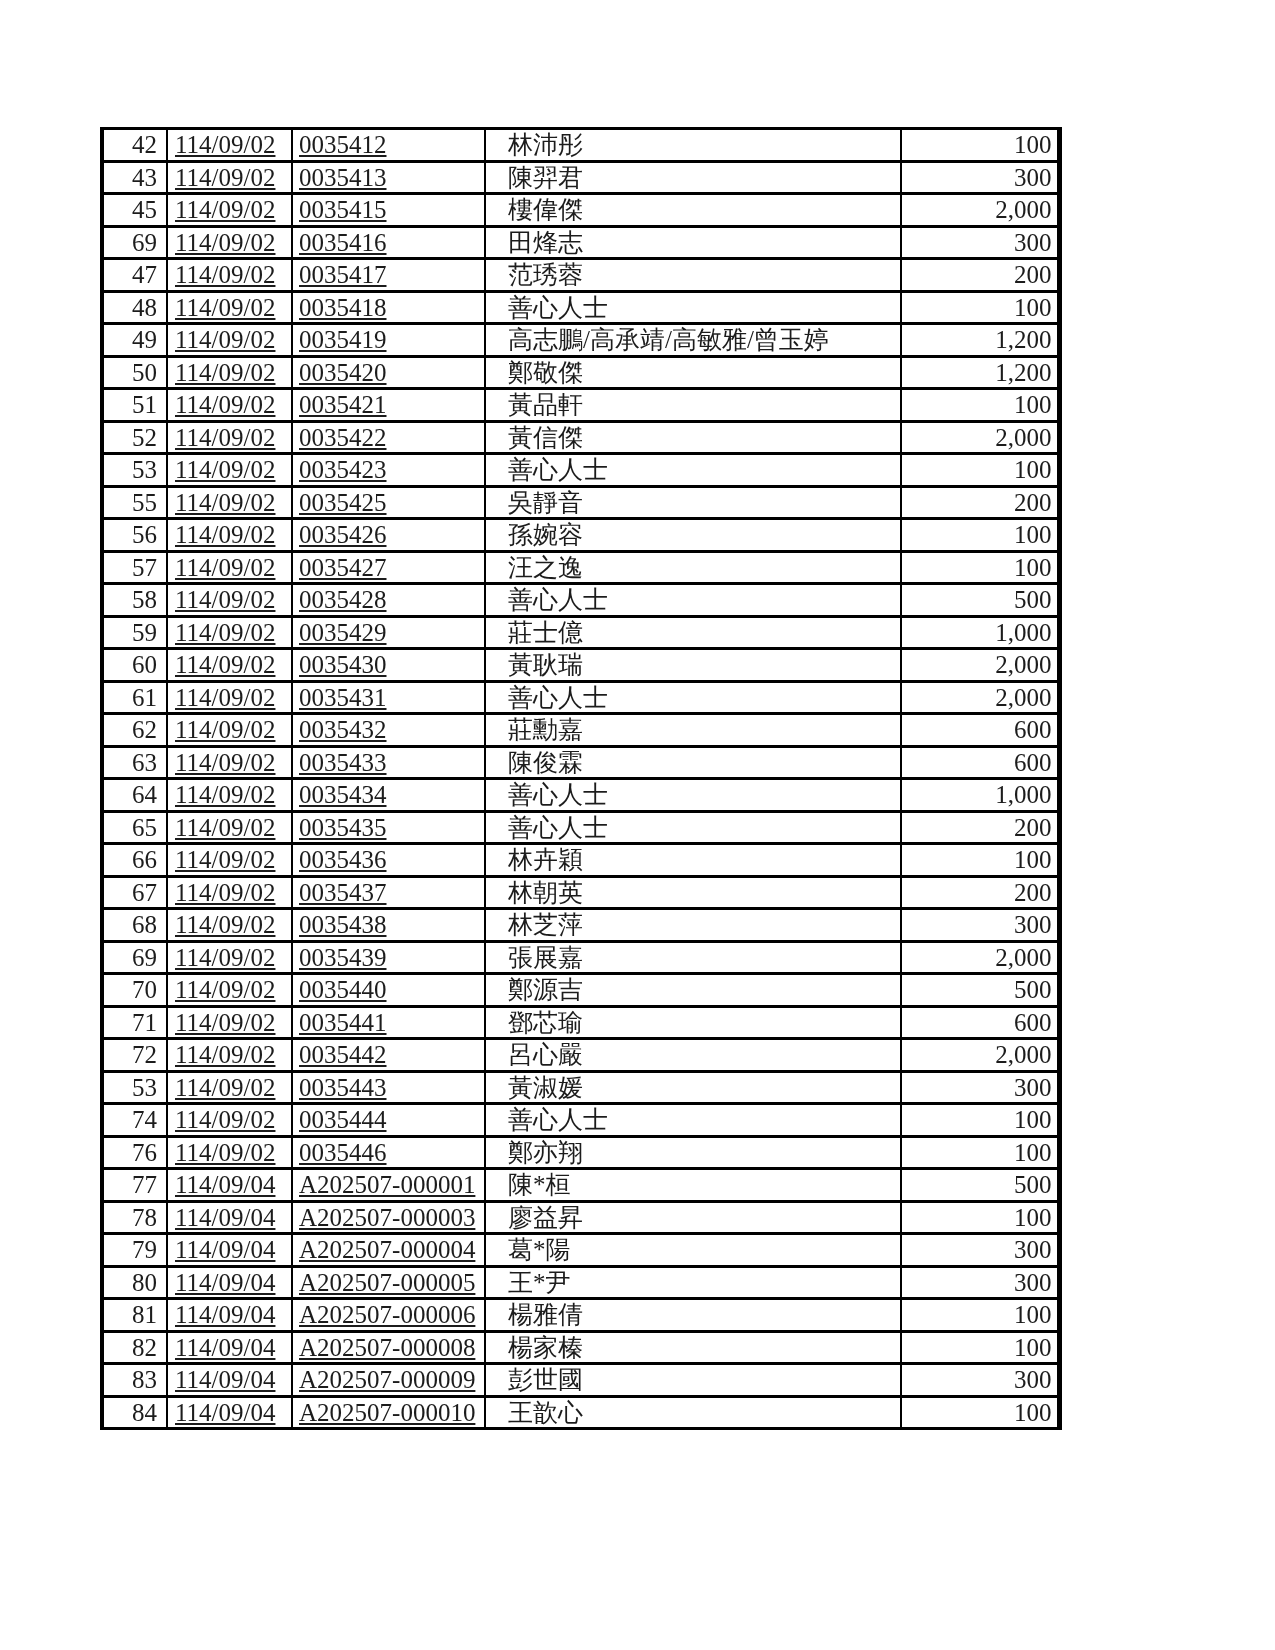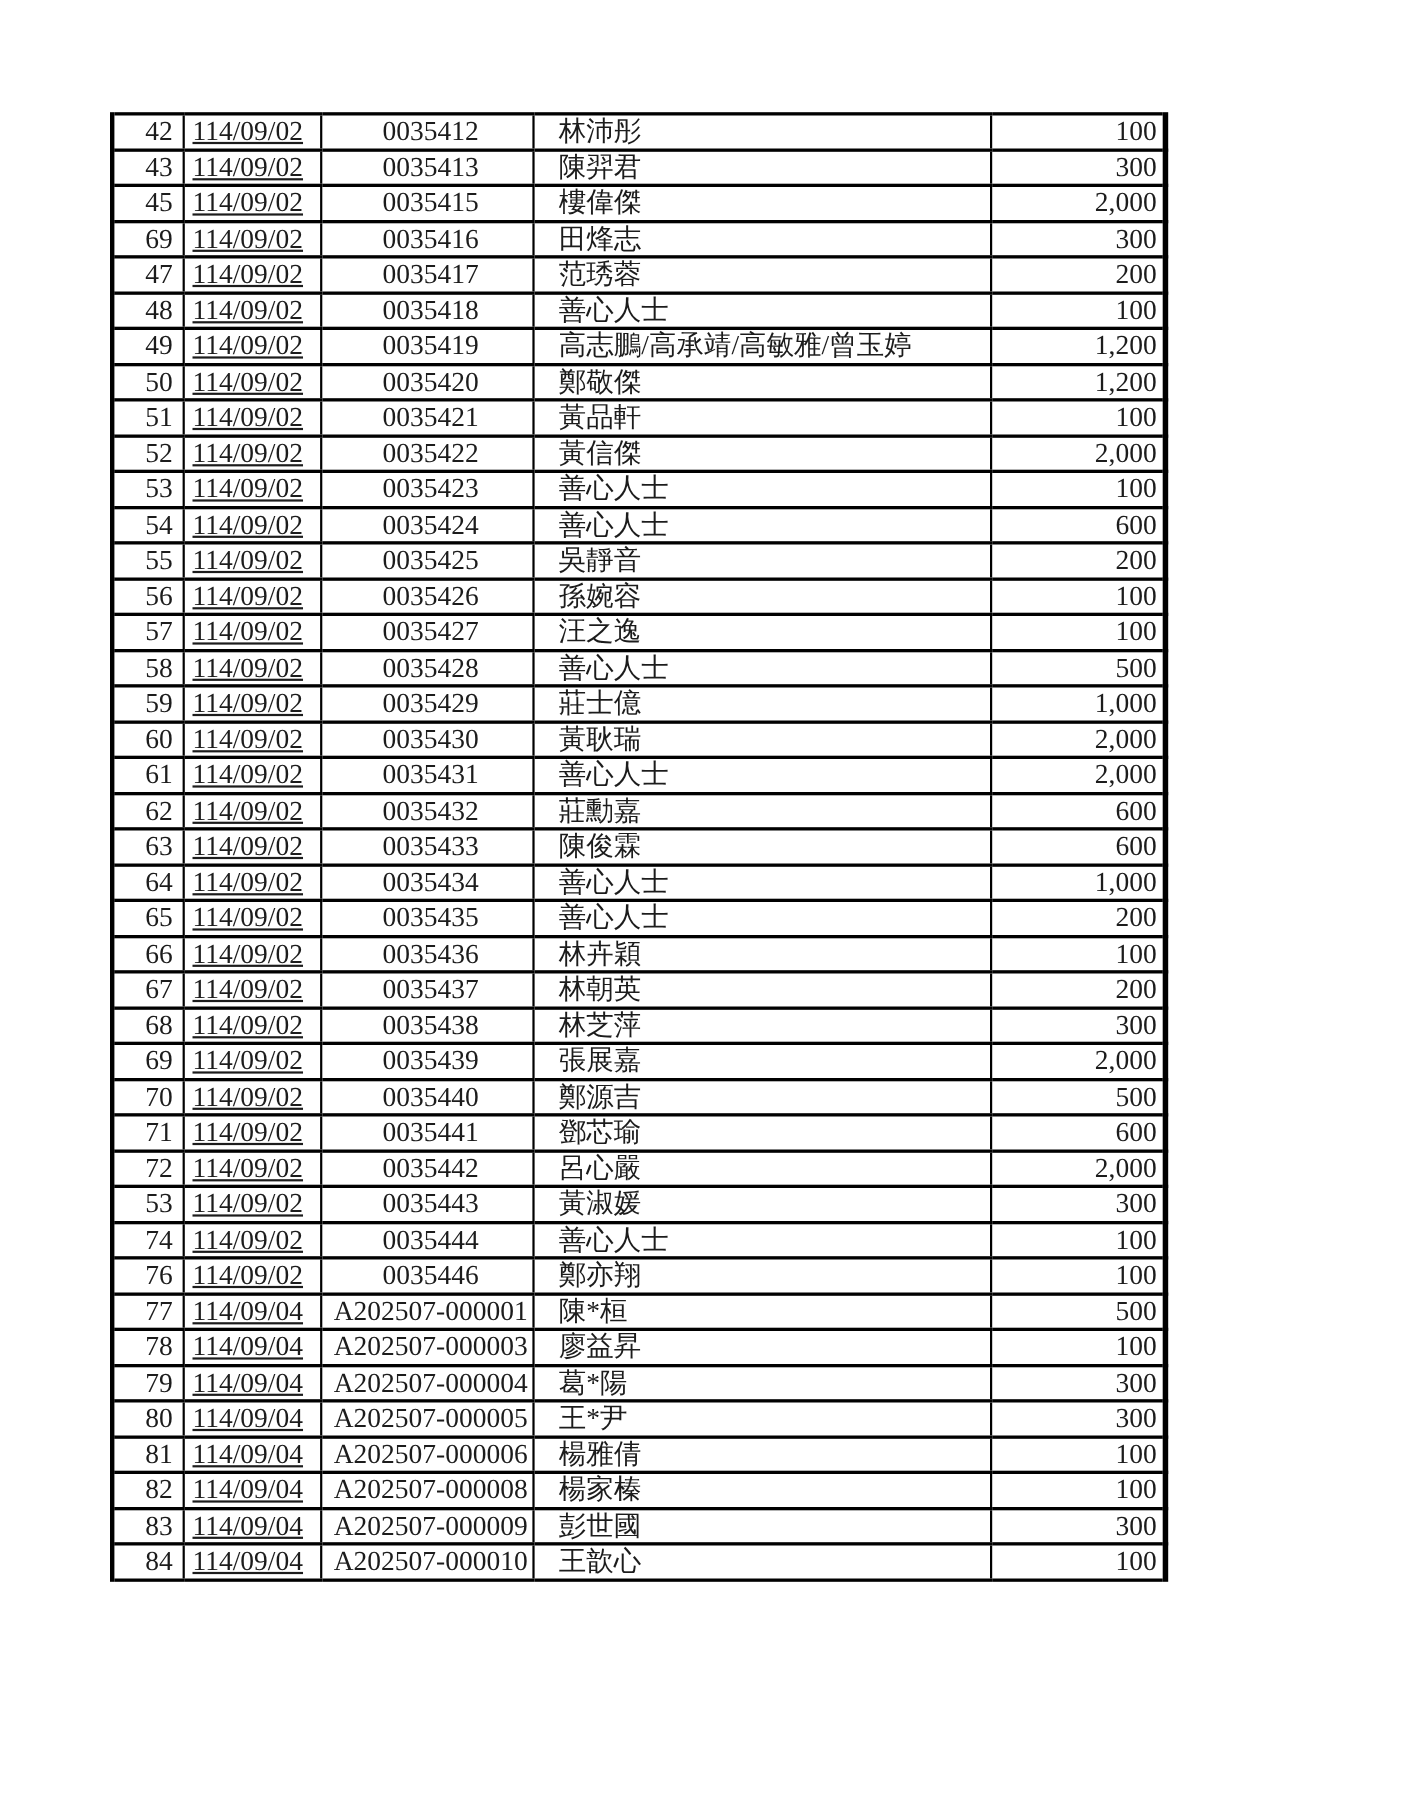--- a/index.html
+++ b/index.html
@@ -14,21 +14,21 @@
   }
   .page {
     position: relative;
     width: 1275px;
     height: 1650px;
     background: #ffffff;
   }
   .table-wrap {
     position: absolute;
     left: 100px;
-    top: 102px;
+    top: 127px;
   }
   table.donation-table {
     border-collapse: collapse;
     table-layout: fixed;
     width: 957px;
     border-top: 3px solid #000;
     border-bottom: 3px solid #000;
     border-left: 4px solid #000;
     border-right: 5px solid #000;
   }
@@ -44,21 +44,21 @@
     height: 29.5px;
     font-size: 25px;
     line-height: 1;
     vertical-align: middle;
     white-space: nowrap;
     overflow: hidden;
     padding: 0;
   }
   td.cell-num     { text-align: right; padding-right: 9px;  }
   td.cell-date    { text-align: left;  padding-left: 7px; text-decoration: underline;   }
-  td.cell-receipt { text-align: center;  padding-left: 6px;   }
+  td.cell-receipt { text-align: left;  padding-left: 6px; text-decoration: underline;   }
   td.cell-name    { text-align: left;  padding-left: 22px;   }
   td.cell-amount  { text-align: right; padding-right: 5px;  }
 </style>
 </head>
 <body>
 
 <div class="page">
   <div class="table-wrap">
     <table class="donation-table">
       <colgroup>
@@ -151,27 +151,20 @@
   </tr>
 
   <tr>
     <td class="cell-num">53</td>
     <td class="cell-date">114/09/02</td>
     <td class="cell-receipt">0035423</td>
     <td class="cell-name">善心人士</td>
     <td class="cell-amount">100</td>
   </tr>
 
-  <tr>
-    <td class="cell-num">54</td>
-    <td class="cell-date">114/09/02</td>
-    <td class="cell-receipt">0035424</td>
-    <td class="cell-name">善心人士</td>
-    <td class="cell-amount">600</td>
-  </tr>
 
   <tr>
     <td class="cell-num">55</td>
     <td class="cell-date">114/09/02</td>
     <td class="cell-receipt">0035425</td>
     <td class="cell-name">吳靜音</td>
     <td class="cell-amount">200</td>
   </tr>
 
   <tr>

